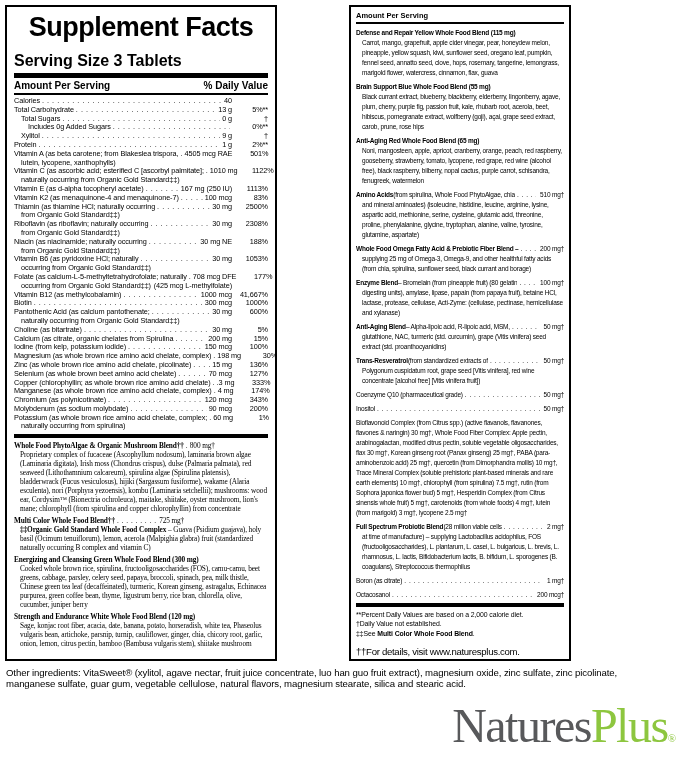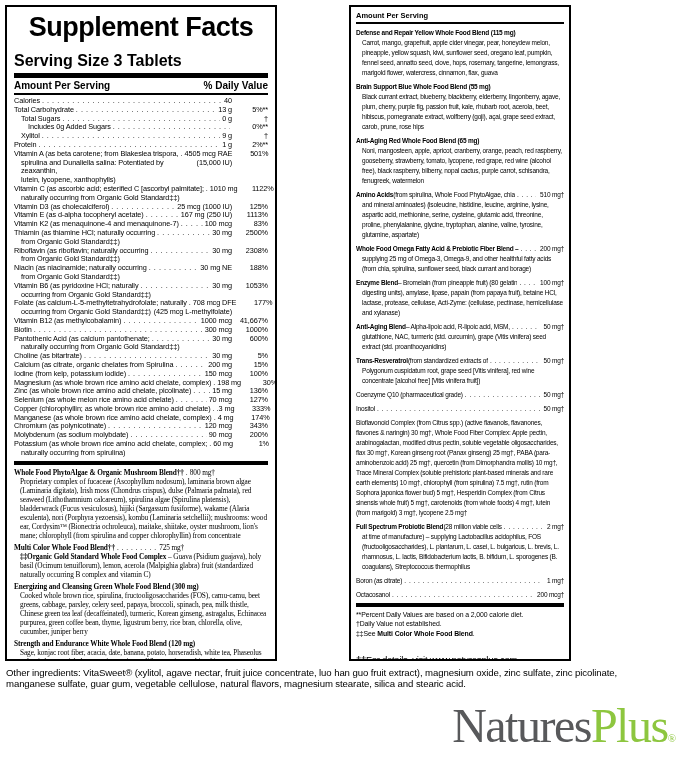--- a/index.html
+++ b/index.html
@@ -32,21 +32,21 @@
   .rp-hdr{font-weight:bold;font-size:7.5px;margin:1px 0 2px;}
   .r-items{font-size:6.5px;line-height:10px;letter-spacing:-0.2px;}
   .r-item{margin-top:4px;}
   .r-line{display:flex;align-items:baseline;}
   .r-lead{font-weight:bold;white-space:nowrap;}
   .r-rest{white-space:nowrap;overflow:hidden;min-width:0;flex-shrink:1;}
   .r-amt{white-space:nowrap;margin-left:2px;}
   .r-body{padding-left:6px;}
   .r-body.flush{padding-left:0;}
   .fnotes{font-size:6.9px;line-height:9.4px;margin-top:3px;letter-spacing:-0.1px;}
-  .details{font-size:9.6px;letter-spacing:-0.3px;margin-top:16px;white-space:nowrap;}
+  .details{font-size:9.6px;letter-spacing:-0.3px;margin-top:8px;white-space:nowrap;}
   .other-ing{position:absolute;left:6px;top:667px;width:660px;font-size:9.6px;line-height:11px;letter-spacing:-0.1px;}
   .logo{position:absolute;right:3px;top:702px;font-family:"Liberation Serif","DejaVu Serif",serif;
         font-size:48px;letter-spacing:-1.5px;white-space:nowrap;line-height:1;}
   .logo .lgr{font-size:11px;letter-spacing:0;vertical-align:baseline;}
 </style>
 </head>
 <body>
 
 <div class="label">
 
@@ -109,48 +109,36 @@
           </div>
         </div>
         <div class="nrow">
           <div class="nline">
             <span class="nname">Vitamin A (as beta carotene; from Blakeslea trispora,</span>
             <span class="dots"></span>
             <span class="amt">4505 mcg RAE</span>
             <span class="dv">501%</span>
           </div>
           <div class="ncont">
-            <span>spirulina and Dunaliella salina: Potentiated by zeaxanthin,</span>
-            <span class="cright">(15,000 IU)</span>
-          </div>
-          <div class="ncont">
             <span>lutein, lycopene, xanthophylls)</span>
           </div>
         </div>
         <div class="nrow">
           <div class="nline">
             <span class="nname">Vitamin C (as ascorbic acid; esterified C [ascorbyl palmitate];</span>
             <span class="dots"></span>
             <span class="amt">1010 mg</span>
             <span class="dv">1122%</span>
           </div>
           <div class="ncont">
             <span>naturally occurring from Organic Gold Standard‡‡)</span>
           </div>
         </div>
         <div class="nrow">
           <div class="nline">
-            <span class="nname">Vitamin D3 (as cholecalciferol)</span>
-            <span class="dots"></span>
-            <span class="amt">25 mcg (1000 IU)</span>
-            <span class="dv">125%</span>
-          </div>
-        </div>
-        <div class="nrow">
-          <div class="nline">
             <span class="nname">Vitamin E (as d-alpha tocopheryl acetate)</span>
             <span class="dots"></span>
             <span class="amt">167 mg (250 IU)</span>
             <span class="dv">1113%</span>
           </div>
         </div>
         <div class="nrow">
           <div class="nline">
             <span class="nname">Vitamin K2 (as menaquinone-4 and menaquinone-7)</span>
             <span class="dots"></span>
@@ -276,21 +264,21 @@
         <div class="nrow">
           <div class="nline">
             <span class="nname">Zinc (as whole brown rice amino acid chelate, picolinate)</span>
             <span class="dots"></span>
             <span class="amt">15 mg</span>
             <span class="dv">136%</span>
           </div>
         </div>
         <div class="nrow">
           <div class="nline">
-            <span class="nname">Selenium (as whole melon rice amino acid chelate)</span>
+            <span class="nname">Selenium (as whole brown beet amino acid chelate)</span>
             <span class="dots"></span>
             <span class="amt">70 mcg</span>
             <span class="dv">127%</span>
           </div>
         </div>
         <div class="nrow">
           <div class="nline">
             <span class="nname">Copper (chlorophyllin; as whole brown rice amino acid chelate)</span>
             <span class="dots"></span>
             <span class="amt">.3 mg</span>

